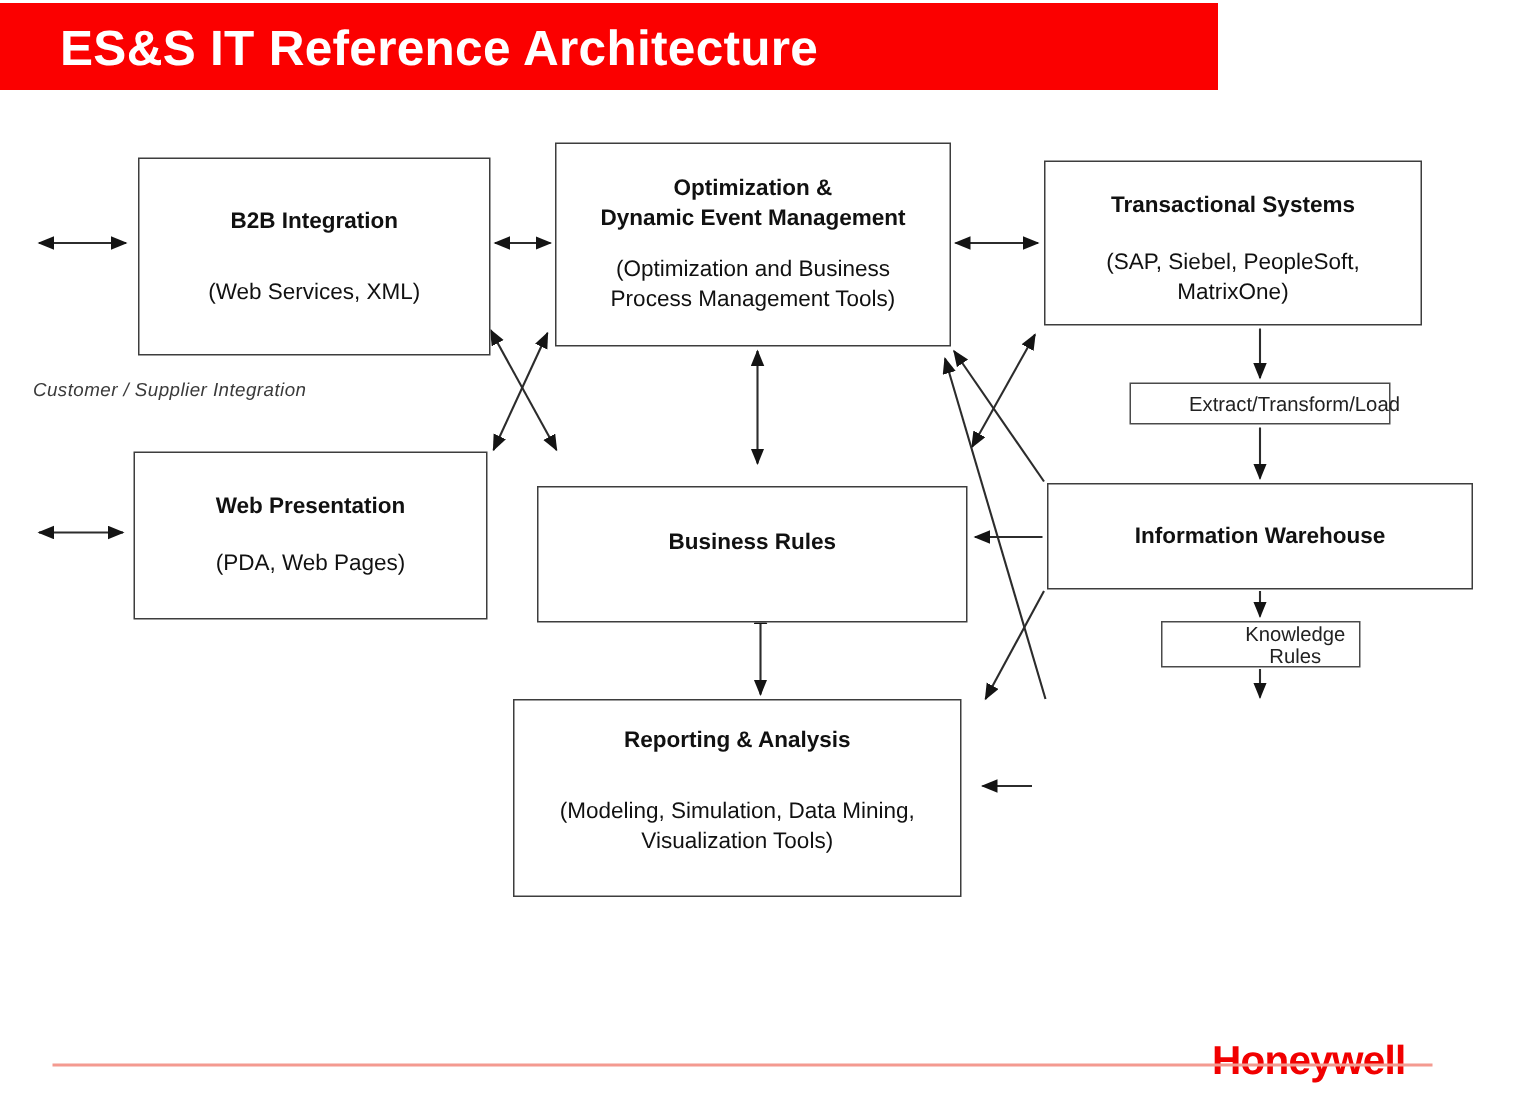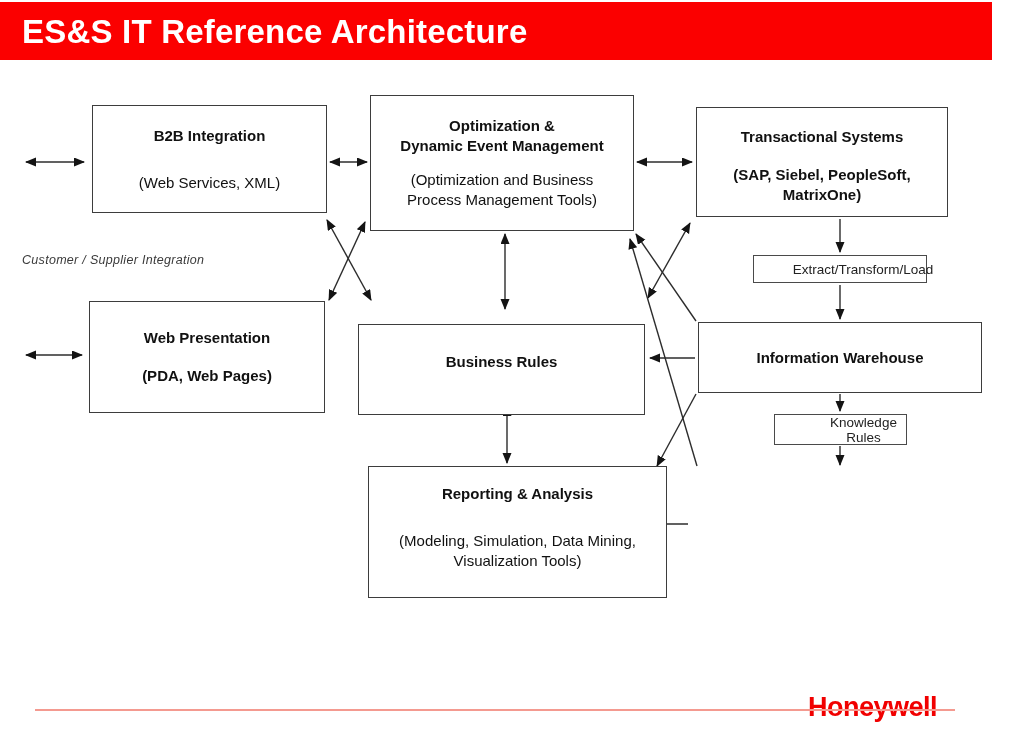--- a/index.html
+++ b/index.html
@@ -1,35 +1,35 @@
 <!DOCTYPE html>
 <html><head>
 <meta charset="utf-8">
 <style>
   html,body { margin:0; padding:0; background:#ffffff; }
   .slide {
     position:relative; width:1024px; height:729px; overflow:hidden;
     background:#ffffff; font-family:"Liberation Sans", sans-serif;
   }
   .titlebar {
-    position:absolute; left:0; top:2px; width:992px; height:58px;
-    display:flex; align-items:center; padding-left:22px; box-sizing:border-box;
+    position:absolute; left:0; top:2px; width:812px; height:58px;
+    display:flex; align-items:center; padding-left:40px; box-sizing:border-box;
   }
   .titlebar .title-text {
     font-weight:bold; font-size:33px; line-height:1; letter-spacing:0.2px;
   }
   .connector-layer { position:absolute; left:0; top:0; width:1024px; height:729px; }
   .box {
     position:absolute; box-sizing:border-box; background:#ffffff;
     border:1.5px solid #3d3d3d; display:flex; flex-direction:column;
     align-items:center; justify-content:center; text-align:center; color:#111111;
   }
   .box-title { font-weight:bold; font-size:15px; line-height:20px; white-space:pre-line; }
   .box-sub   { font-size:15px; line-height:20px; white-space:pre-line; }
-  .gap20 { margin-top:27px; } .gap14 { margin-top:14px; } .gap18 { margin-top:18px;font-weight:bold; }
+  .gap20 { margin-top:27px; } .gap14 { margin-top:14px; } .gap18 { margin-top:18px; }
   .box.small { border-width:1.2px; border-color:#4a4a4a; }
   .small-label { font-size:13.5px; line-height:15px; color:#222222;padding-left:46px; }
   .side-label {
     position:absolute; left:22px; top:253px; font-style:italic;
     font-size:12.5px; letter-spacing:0.3px; color:#3a3a3a;
   }
   .brand {
     position:absolute; right:87px; top:670px; font-weight:bold;
     font-size:27px; letter-spacing:-0.5px; line-height:1;margin-top:24px;
   }
@@ -68,21 +68,21 @@
       <line x1="840" y1="446" x2="840" y2="465" marker-end="url(#arr-e)"></line>
       <line x1="327" y1="220" x2="371" y2="300" marker-start="url(#arr-s)" marker-end="url(#arr-e)"></line>
       <line x1="365" y1="222" x2="329" y2="300" marker-start="url(#arr-s)" marker-end="url(#arr-e)"></line>
       <line x1="636" y1="234" x2="696" y2="321" marker-start="url(#arr-s)"></line>
       <line x1="690" y1="223" x2="648" y2="298" marker-start="url(#arr-s)" marker-end="url(#arr-e)"></line>
       <line x1="630" y1="239" x2="697" y2="466" marker-start="url(#arr-s)"></line>
       <line x1="696" y1="394" x2="657" y2="466" marker-end="url(#arr-e)"></line>
     </g>
   </svg>
 
-  <div class="box" style="left:92px; top:105px; width:235px; height:108px;">
+  <div class="box" style="left:92px; top:105px; width:235px; height:132px;">
     <div class="box-title">B2B Integration</div>
     <div class="box-sub gap20">(Web Services, XML)</div>
   </div>
 
   <div class="box" style="left:370px; top:95px; width:264px; height:136px;">
     <div class="box-title">Optimization &amp;
 Dynamic Event Management</div>
     <div class="box-sub gap14">(Optimization and Business
 Process Management Tools)</div>
   </div>
@@ -109,21 +109,21 @@
   </div>
 
   <div class="box" style="left:698px; top:322px; width:284px; height:71px;">
     <div class="box-title">Information Warehouse</div>
   </div>
 
   <div class="box small" style="left:774px; top:414px; width:133px; height:31px;">
     <div class="small-label">Knowledge Rules</div>
   </div>
 
-  <div class="box" style="left:368px; top:466px; width:299px; height:132px; padding-bottom:10px;">
+  <div class="box" style="left:342px; top:466px; width:299px; height:132px; padding-bottom:10px;">
     <div class="box-title">Reporting &amp; Analysis</div>
     <div class="box-sub gap20">(Modeling, Simulation, Data Mining,
 Visualization Tools)</div>
   </div>
 
 
   <div class="brand" style="color: rgb(241, 0, 0);">Honeywell</div>
   <div class="footer-rule" style="background-color: rgb(244, 154, 144);"></div>
 
 </div>

